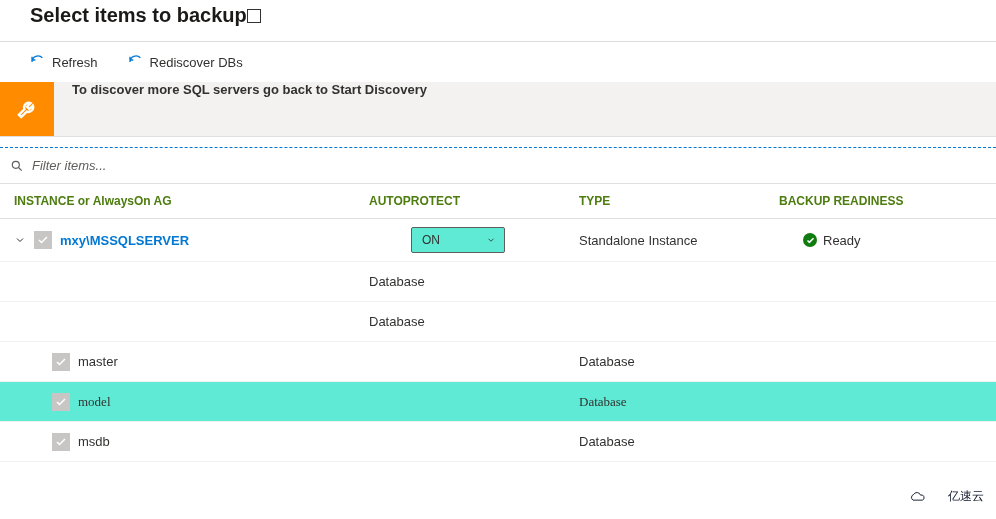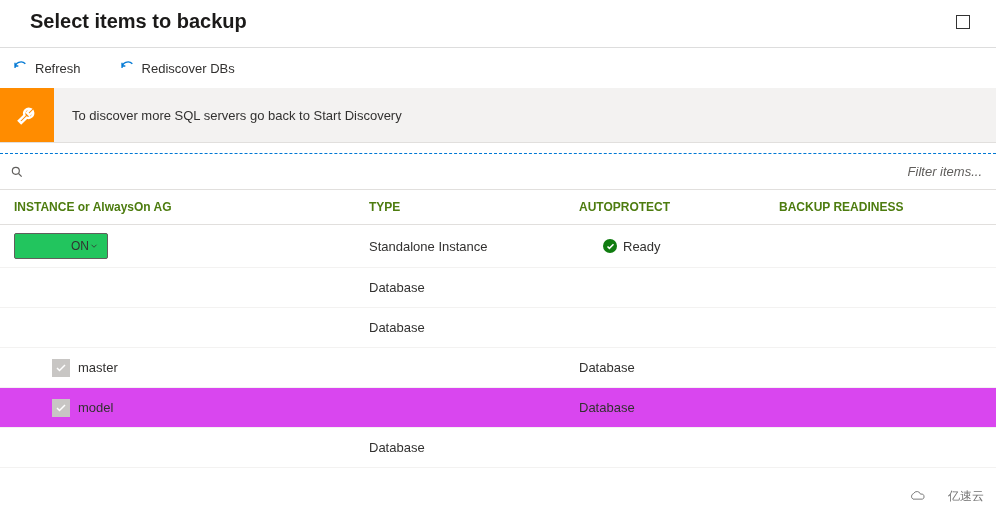--- a/index.html
+++ b/index.html
@@ -6,59 +6,58 @@
   body {
     font-family: "Segoe UI", Arial, sans-serif;
     font-size: 13px;
     color: #323130;
     background: #ffffff;
     width: 996px;
   }
   .header {
     display: flex;
     align-items: center;
-    justify-content: space-between;
-    padding: 10px 26px 14px 30px;
+    padding: 4px 26px 14px 30px;
     border-bottom: 1px solid #ddd;
   }
   .title {
     font-size: 20px;
     font-weight: 600;
     color: #1b1a19;
   }
   .close-box {
     width: 14px;
     height: 14px;
     border: 1px solid #333;
     cursor: pointer;
   }
   .toolbar {
     display: flex;
     align-items: center;
-    gap: 39px;
-    padding: 12px 13px;
+    gap: 30px;
+    padding: 12px 30px;
   }
   .tool-btn {
     display: flex;
     align-items: center;
     gap: 6px;
     color: #323130;
     cursor: pointer;
     font-size: 13px;
   }
   .refresh-icon {
     width: 16px;
     height: 16px;
     color: #0078d4;
   }
   .info-banner {
     display: flex;
-    align-items: center;
     background: #f3f2f1;
     border-bottom: 1px solid #e1dfdd;
+    font-weight: bold;
   }
   .banner-icon-wrap {
     width: 54px;
     height: 54px;
     display: flex;
     align-items: center;
     justify-content: center;
     background: #ff8c00;
   }
   .banner-icon {
@@ -80,21 +79,20 @@
     padding: 6px 10px;
     border-bottom: 1px solid #e1dfdd;
   }
   .filter-input {
     flex: 1;
     border: none;
     outline: none;
     font-size: 13px;
     padding: 4px;
     color: #323130;
-    text-align: right;
   }
   .filter-input::placeholder { color: #605e5c; font-style: italic; }
   .search-icon {
     width: 14px;
     height: 14px;
     color: #605e5c;
     margin-right: 4px;
   }
   .column-header {
     display: grid;
@@ -106,21 +104,21 @@
     border-bottom: 1px solid #e1dfdd;
   }
   .data-row {
     display: grid;
     grid-template-columns: 355px 210px 200px 1fr;
     align-items: center;
     padding: 8px 14px;
     border-bottom: 1px solid #f3f2f1;
     min-height: 40px;
   }
-  .data-row.shaded { background: #d946ef; }
+  .data-row.shaded { background: #5eead4; font-family: Liberation Serif, serif; }
   .instance-cell {
     display: flex;
     align-items: center;
     gap: 8px;
   }
   .chevron {
     width: 12px;
     height: 12px;
     color: #323130;
   }
@@ -136,51 +134,52 @@
   .checkbox svg { width: 12px; height: 12px; color: #fff; }
   .instance-name {
     font-weight: 700;
     color: #0078d4;
   }
   .db-name { color: #323130; }
   .child-indent { padding-left: 38px; }
   .autoprotect-select {
     display: inline-flex;
     align-items: center;
-    justify-content: flex-end;
+    justify-content: space-between;
     width: 94px;
     height: 26px;
     border: 1px solid #605e5c;
     border-radius: 2px;
     padding: 0 8px 0 10px;
     font-size: 12px;
-    background: #22c55e;
+    background: #5eead4;
     cursor: pointer;
+    margin-left: 42px;
   }
   .ready-cell { display: flex; align-items: center; gap: 6px; margin-left: 24px; }
   .ready-dot {
     width: 14px;
     height: 14px;
     border-radius: 50%;
     background: #107c10;
     display: flex;
     align-items: center;
     justify-content: center;
     color: #fff;
     flex-shrink: 0;
   }
   .ready-dot svg { width: 9px; height: 9px; }
   .watermark {
     position: absolute;
     right: 12px;
     top: 488px;
-    color: #737373;
+    color: #0f172a;
     font-size: 12px;
     display: flex;
-    align-items: flex-start;
+    align-items: center;
     gap: 20px;
   }
   .watermark svg { width: 20px; height: 16px; }
 </style>
 </head>
 <body>
 
 <div class="header">
   <div class="title">Select items to backup</div>
   <div class="close-box"></div>
@@ -216,26 +215,37 @@
 <div class="filter-row">
   <svg class="search-icon" viewBox="0 0 24 24" fill="none" stroke="currentColor" stroke-width="2">
     <circle cx="10" cy="10" r="6"></circle>
     <line x1="15" y1="15" x2="20" y2="20"></line>
   </svg>
   <input class="filter-input" type="text" placeholder="Filter items..." style="">
 </div>
 
 <div class="column-header">
   <div>INSTANCE or AlwaysOn AG</div>
+  <div>AUTOPROTECT</div>
   <div>TYPE</div>
-  <div>AUTOPROTECT</div>
   <div>BACKUP READINESS</div>
 </div>
 
 <div class="data-row">
+  <div class="instance-cell">
+    <svg class="chevron" viewBox="0 0 24 24" fill="none" stroke="currentColor" stroke-width="2">
+      <polyline points="6 9 12 15 18 9"></polyline>
+    </svg>
+    <div class="checkbox">
+      <svg viewBox="0 0 24 24" fill="none" stroke="currentColor" stroke-width="3">
+          <polyline points="4 12 9 17 20 6"></polyline>
+        </svg>
+    </div>
+    <span class="instance-name">mxy\MSSQLSERVER</span>
+  </div>
   <div>
     <div class="autoprotect-select">
       <span>ON</span>
       <svg width="10" height="10" viewBox="0 0 24 24" fill="none" stroke="currentColor" stroke-width="2">
           <polyline points="6 9 12 15 18 9"></polyline>
         </svg>
     </div>
   </div>
   <div>Standalone Instance</div>
   <div class="ready-cell">
@@ -279,20 +289,28 @@
             <polyline points="4 12 9 17 20 6"></polyline>
           </svg>
         </div>
         <span class="db-name">model</span>
       </div>
       <div></div>
       <div>Database</div>
       <div></div>
     </div>
     <div class="data-row">
+      <div class="instance-cell child-indent">
+        <div class="checkbox">
+          <svg viewBox="0 0 24 24" fill="none" stroke="currentColor" stroke-width="3">
+            <polyline points="4 12 9 17 20 6"></polyline>
+          </svg>
+        </div>
+        <span class="db-name">msdb</span>
+      </div>
       <div></div>
       <div>Database</div>
       <div></div>
     </div>
   </div>
 
 <div class="watermark">
   <svg viewBox="0 0 32 20" fill="none" stroke="currentColor" stroke-width="1.5">
     <path d="M8 15a5 5 0 0 1 1-9 6 6 0 0 1 11 1 4 4 0 0 1 3 8H8z"></path>
   </svg>

